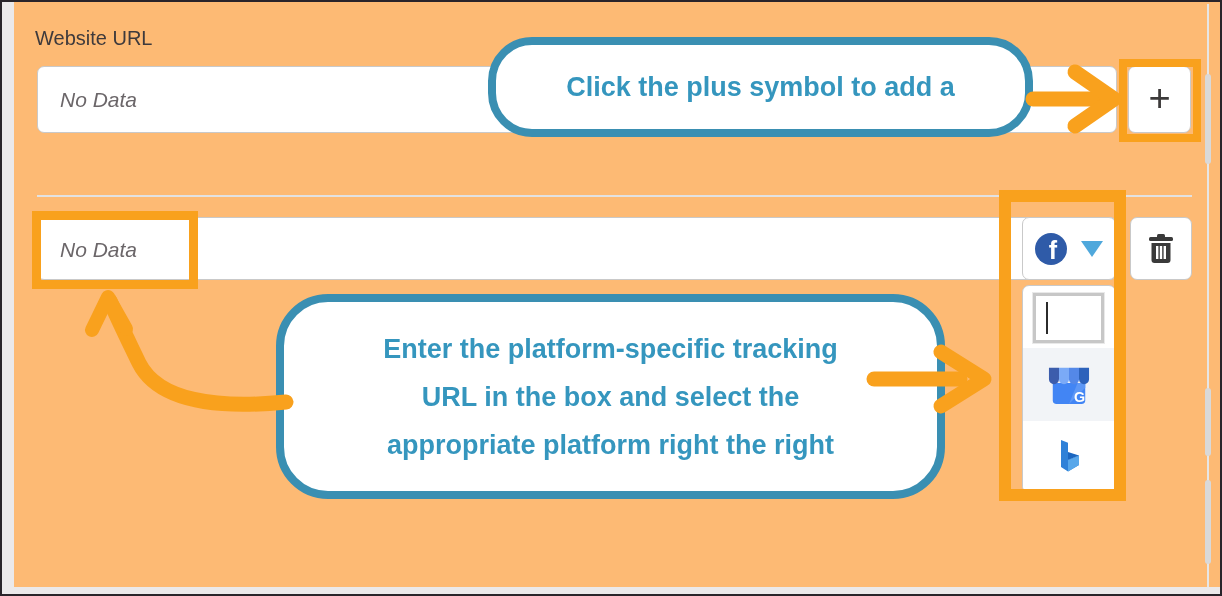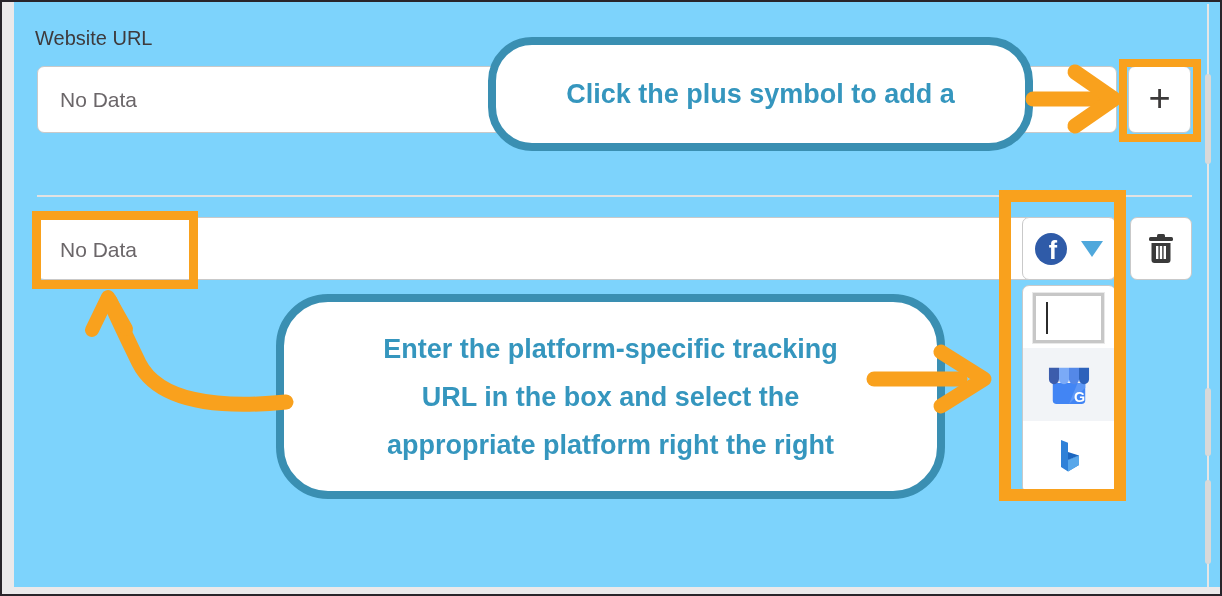--- a/index.html
+++ b/index.html
@@ -1,29 +1,29 @@
 <!DOCTYPE html>
 <html><head>
 <meta charset="utf-8">
 <style>
   * { box-sizing: border-box; margin: 0; padding: 0; }
   body { font-family: "Liberation Sans", sans-serif; background: #fff; }
   #stage {
     position: relative; width: 1222px; height: 596px;
-    background: #7dd3fc; border: 2px solid #29242a; overflow: hidden;
+    background: #fdba74; border: 2px solid #29242a; overflow: hidden;
   }
   .gutter { position: absolute; background: #ebe9ea; }
 
   
   .field {
     position: absolute; background: #fff; border: 1px solid #c9c9c9;
     border-radius: 7px;
   }
   .nodata {
-    position: absolute; color: #6b6669; font-size: 21px;
+    position: absolute; font-style: italic; color: #6b6669; font-size: 21px;
   }
   .label { position: absolute; color: #3e3a3c; font-size: 20px; }
   .btn {
     position: absolute; background: #fff; border: 1px solid #c9c9c9;
     border-radius: 7px; display: flex; align-items: center; justify-content: center;
   }
   .plus-glyph { font-size: 38px; color: #3c3a3a; font-weight: 400; line-height: 1; margin-top: -4px; }
   .divider { position: absolute; height: 2px; background: #e2e2e2; }
 
   
@@ -134,21 +134,21 @@
   </div>
 
   <div class="search-box" style="left:1031px; top:291px; width:71px; height:50px;">
     <div class="caret-bar" style="left:10px; top:6px;"></div>
   </div>
 
   <div class="hl" style="left:1117px; top:57px; width:82px; height:83px; border-width:8px;"></div>
   <div class="hl" style="left:30px; top:209px; width:166px; height:78px; border-width:9px;"></div>
   <div class="hl" style="left:997px; top:188px; width:127px; height:311px; border-width:12px;"></div>
 
-  <div class="callout" style="left:486px; top:35px; width:545px; height:114px; border-radius:44px;">
+  <div class="callout" style="left:486px; top:35px; width:545px; height:100px; border-radius:44px;">
     <div class="line">Click the plus symbol to add a</div>
   </div>
 
   <div class="callout" style="left:274px; top:292px; width:669px; height:205px; border-radius:52px;">
     <div class="line" style="line-height:48px;">Enter the platform-specific tracking</div>
     <div class="line" style="line-height:48px;text-align:center;">URL in the box and select the</div>
     <div class="line" style="line-height:48px;">appropriate platform right the right</div>
   </div>
 
   <svg class="overlay" width="1222" height="596" viewBox="0 0 1222 596">

